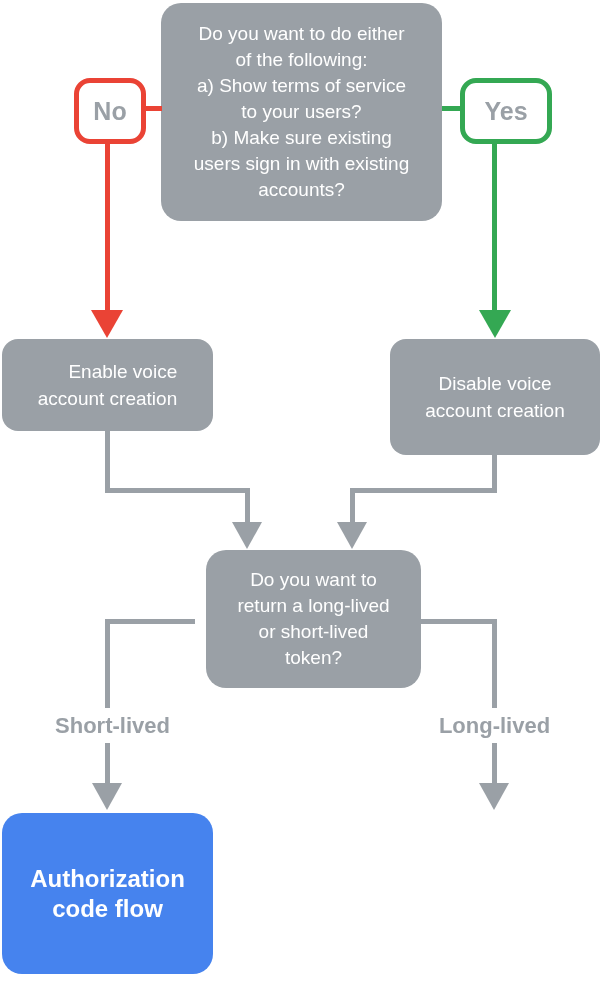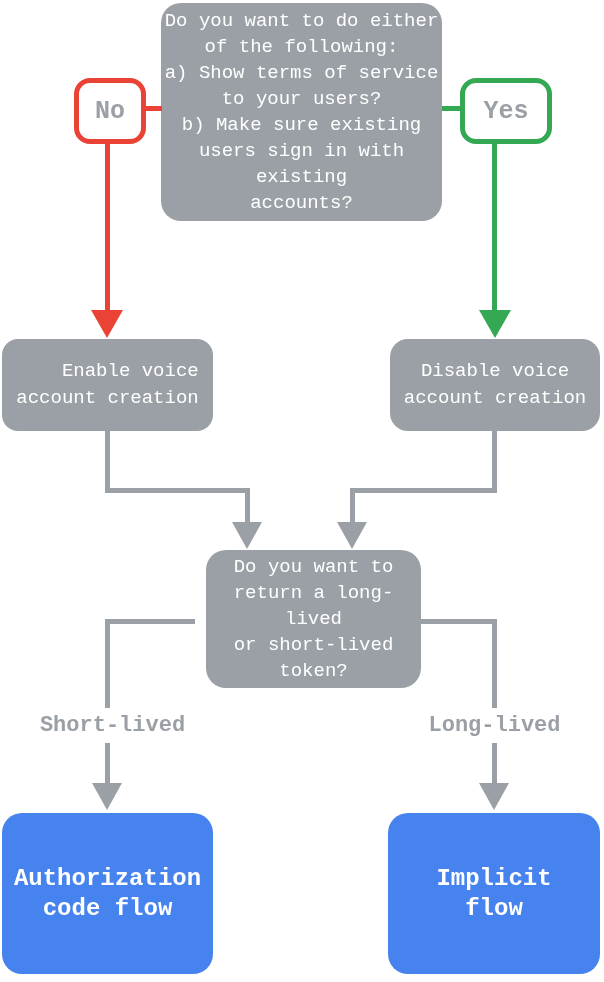--- a/index.html
+++ b/index.html
@@ -13,21 +13,20 @@
   body {
     font-family: "Liberation Sans", "DejaVu Sans", sans-serif;
     background: #ffffff;
   }
   .canvas {
     position: relative;
     width: 604px;
     height: 982px;
     overflow: hidden;
     background: #ffffff;
-    font-family: Liberation Mono, monospace;
   }
   .node {
     position: absolute;
     display: flex;
     align-items: center;
     justify-content: center;
     text-align: center;
     white-space: pre-line;
   }
   .gray-node {
@@ -102,21 +101,21 @@
   #yes-badge { left: 460px; top: 78px;  width: 92px;  height: 66px; }
 
   #edge-no-h    { left: 144px; top: 106px; width: 18px;  height: 5px; }
   #edge-no-v    { left: 105px; top: 142px; width: 5px;   height: 168px; }
   #arrow-no     { left: 91px;  top: 310px; }
   #edge-yes-h   { left: 442px; top: 106px; width: 18px;  height: 5px; }
   #edge-yes-v   { left: 492px; top: 142px; width: 5px;   height: 168px; }
   #arrow-yes    { left: 479px; top: 310px; }
 
   #enable-node  { left: 2px;   top: 339px; width: 211px; height: 92px; text-align: right; }
-  #disable-node { left: 390px; top: 339px; width: 210px; height: 92px; border-radius: 18px; }
+  #disable-node { left: 390px; top: 339px; width: 210px; height: 116px; }
 
   #edge-enable-v1  { left: 105px; top: 431px; width: 5px;   height: 62px; }
   #edge-enable-h   { left: 105px; top: 488px; width: 145px; height: 5px; }
   #edge-enable-v2  { left: 245px; top: 488px; width: 5px;   height: 34px; }
   #arrow-enable    { left: 232px; top: 522px; }
   #edge-disable-v1 { left: 492px; top: 431px; width: 5px;   height: 62px; }
   #edge-disable-h  { left: 350px; top: 488px; width: 147px; height: 5px; }
   #edge-disable-v2 { left: 350px; top: 488px; width: 5px;   height: 34px; }
   #arrow-disable   { left: 337px; top: 522px; }
 
@@ -185,16 +184,14 @@
 
   <div class="edge gray" id="edge-long-h"></div>
   <div class="edge gray" id="edge-long-v"></div>
   <div class="arrowhead" id="arrow-long"></div>
 
   <div class="path-label" id="short-label">Short-lived</div>
   <div class="path-label" id="long-label">Long-lived</div>
 
   <div class="node blue-node" id="auth-node">Authorization
 code flow</div>
-  <div class="node blue-node" id="implicit-node">Implicit
-flow</div>
 
 </div>
 
 </body></html>

